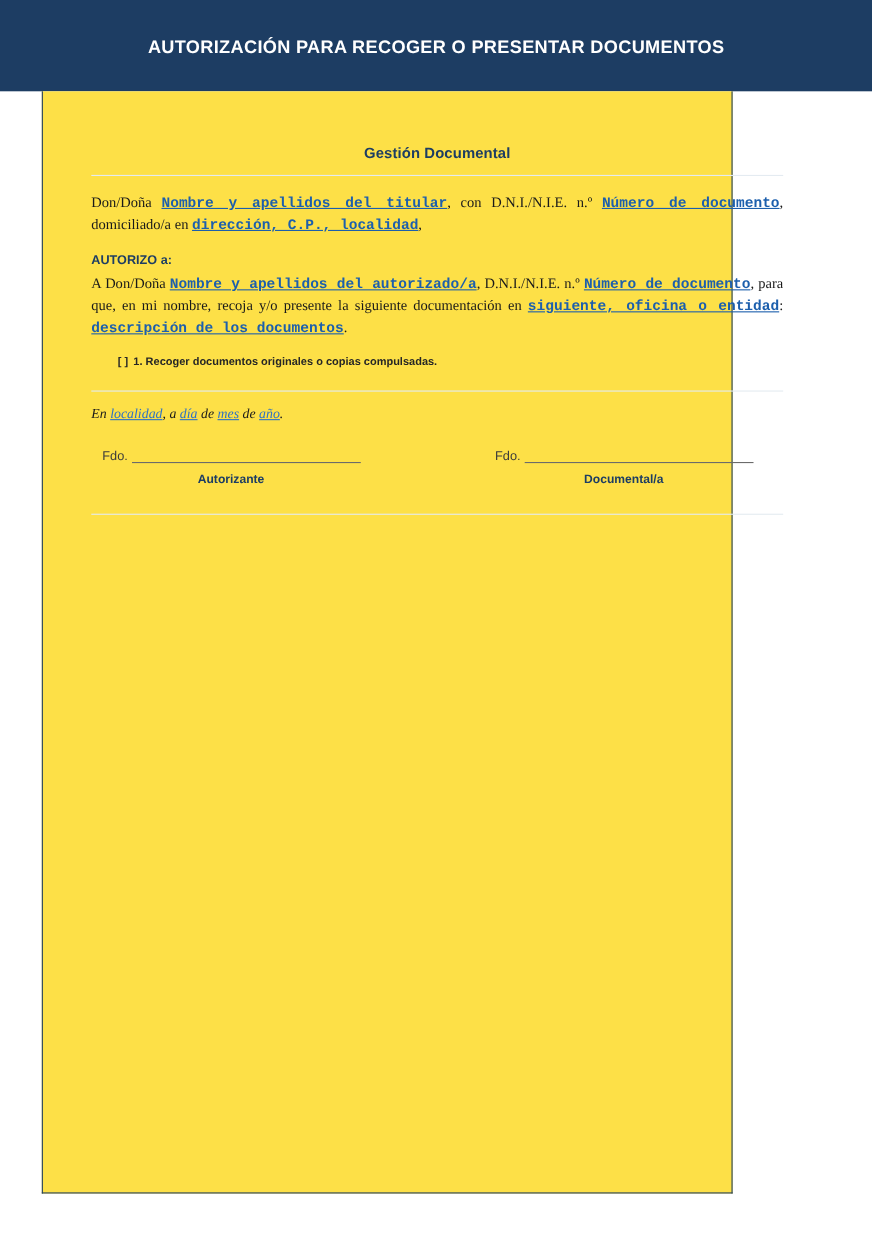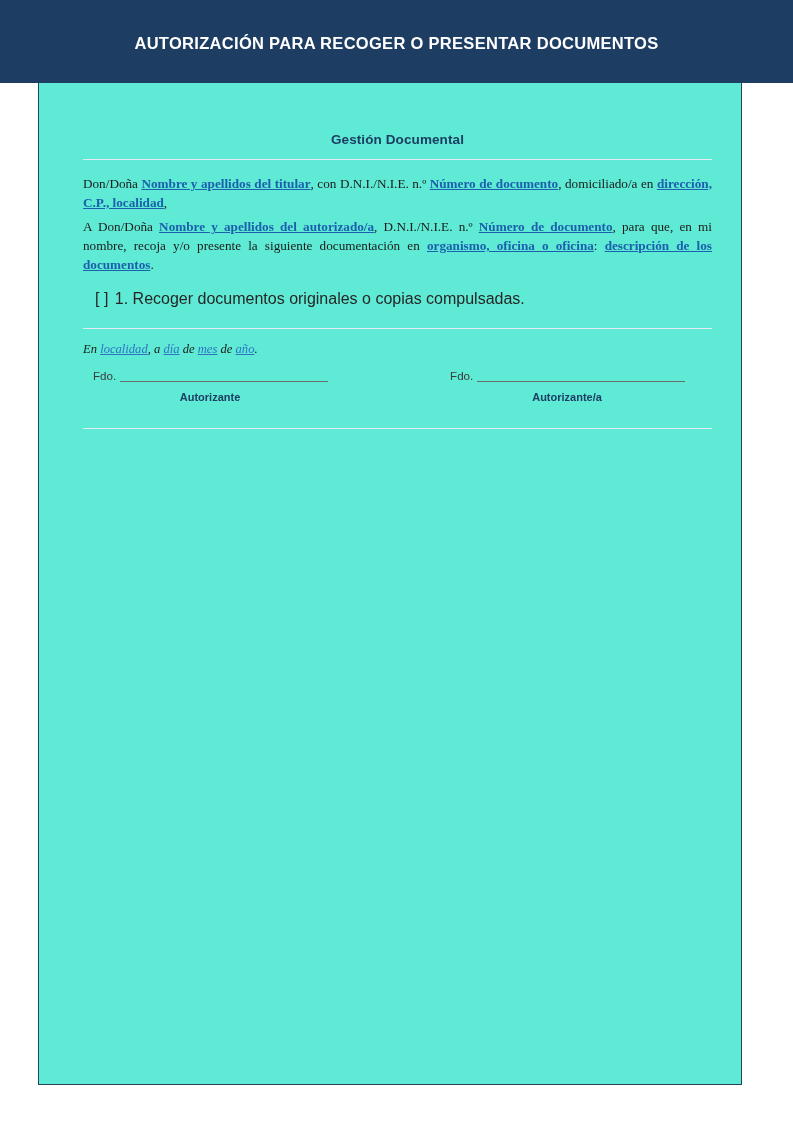--- a/index.html
+++ b/index.html
@@ -41,25 +41,25 @@
   .page-wrap {
     position: relative;
     width: 793px;
     height: 1039px;
     box-sizing: border-box;
   }
   .page-sheet {
     position: absolute;
     left: 38px;
     top: 0px;
-    width: 704px;
+    width: 628px;
     height: 1002px;
     border: 1.3px solid #24415f;
     border-top: none;
-    background: #5eead4;
+    background: #fde047;
     box-sizing: border-box;
   }
 
   .page-inner {
     position: absolute;
     left: 44px;
     top: 49px;
     width: 629px;
     box-sizing: border-box;
   }
@@ -100,34 +100,36 @@
     font-size: 13.2px;
     line-height: 1.42;
     color: #1a1a1a;
     text-align: justify;
     margin: 0 0 6px 0;
   }
   .ph {
     color: #1c5fad;
     font-weight: bold;
     text-decoration: underline;
+    font-family: Liberation Mono, monospace;
   }
 
   
   .check-list {
     list-style: none;
     margin: 14px 0 0 0;
     padding: 0 0 0 12px;
   }
   .check-item {
     font-family: "Liberation Sans", sans-serif;
-    font-size: 16px;
+    font-size: 10px;
     color: #262626;
-    margin: 0 0 9px 0;
+    margin: 0 0 9px 12px;
     line-height: 1.3;
+    font-weight: bold;
   }
   .check-box {
     font-family: "Liberation Sans", sans-serif;
     color: #262626;
     margin-right: 2px;
   }
 
   
   .date-line {
     font-family: "Liberation Serif", serif;
@@ -138,21 +140,21 @@
   }
   .date-line .ph-i {
     color: #2f72c4;
     font-weight: normal;
     text-decoration: underline;
   }
 
   
   .sig-row {
     display: flex;
-    margin: 12px 0 0 0;
+    margin: 24px 0 0 0;
     padding: 0 0 0 10px;
   }
   .sig-block {
     width: 315px;
     box-sizing: border-box;
   }
   .sig-block.second { padding-left: 48px; }
   .sig-fdo-row {
     display: flex;
     align-items: flex-end;
@@ -203,23 +205,24 @@
 
       <div class="doc-title">Gestión Documental</div>
 
       <hr class="rule rule-top">
 
 
       <p class="body-par">
         <span>Don/Doña </span><span class="ph">Nombre y apellidos del titular</span><span>, con D.N.I./N.I.E. n.º </span><span class="ph">Número de documento</span><span>, domiciliado/a en </span><span class="ph">dirección, C.P., localidad</span><span>,</span>
       </p>
 
+      <div class="section-label" style="margin-top:17px;">AUTORIZO a:</div>
 
       <p class="body-par">
-        <span>A Don/Doña </span><span class="ph">Nombre y apellidos del autorizado/a</span><span>, D.N.I./N.I.E. n.º </span><span class="ph">Número de documento</span><span>, para que, en mi nombre, recoja y/o presente la siguiente documentación en </span><span class="ph">organismo, oficina o oficina</span><span>: </span><span class="ph">descripción de los documentos</span><span>.</span>
+        <span>A Don/Doña </span><span class="ph">Nombre y apellidos del autorizado/a</span><span>, D.N.I./N.I.E. n.º </span><span class="ph">Número de documento</span><span>, para que, en mi nombre, recoja y/o presente la siguiente documentación en </span><span class="ph">siguiente, oficina o entidad</span><span>: </span><span class="ph">descripción de los documentos</span><span>.</span>
       </p>
 
       <ul class="check-list">
         <li class="check-item">
           <span class="check-box">[ ]</span>
           <span>1.</span>
           <span>Recoger documentos originales o copias compulsadas.</span>
         </li>
       </ul>
 
@@ -237,21 +240,21 @@
             <span class="sig-line"></span>
           </div>
           <div class="sig-caption">Autorizante</div>
         </div>
 
         <div class="sig-block second">
           <div class="sig-fdo-row">
             <span class="sig-fdo">Fdo.</span>
             <span class="sig-line"></span>
           </div>
-          <div class="sig-caption">Autorizante/a</div>
+          <div class="sig-caption">Documental/a</div>
         </div>
 
       </div>
 
       <hr class="rule rule-bottom">
 
 
     </div>
   </div>
 </div>

